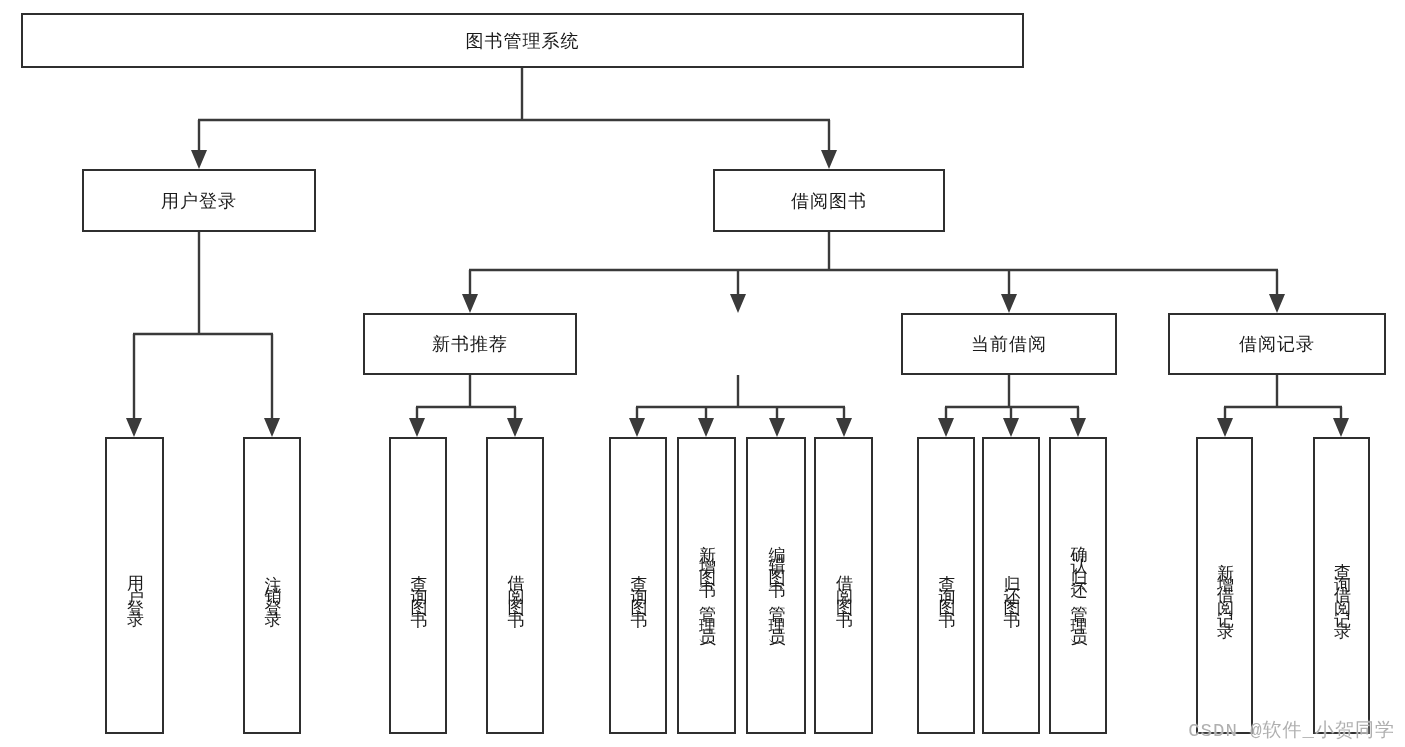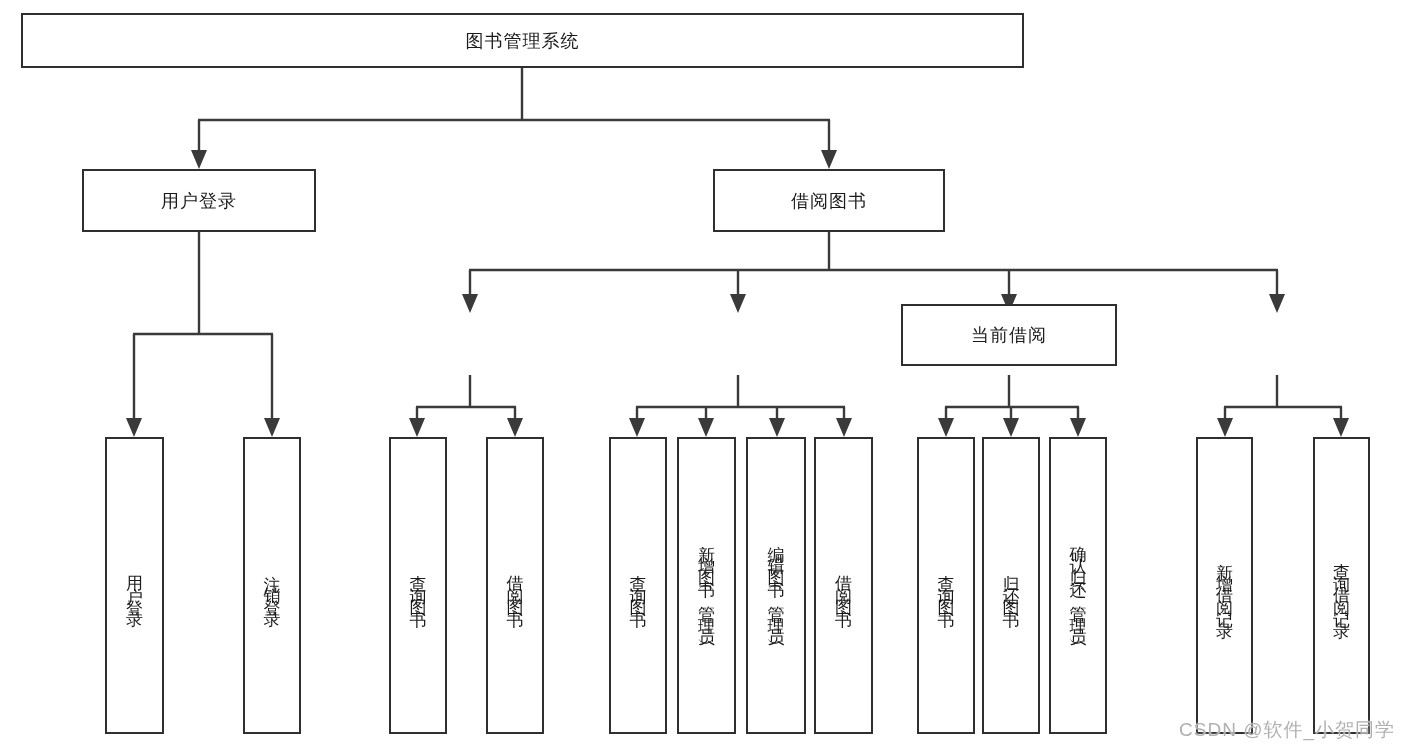--- a/index.html
+++ b/index.html
@@ -1,18 +1,18 @@
 <!DOCTYPE html>
 <html><head>
 <meta charset="utf-8">
 <style>
   html,body { margin:0; padding:0; background:#ffffff; }
   #canvas {
     position:relative; width:1405px; height:747px; background:#ffffff;
-    font-family:Liberation Sans, sans-serif; color:#1a1a1a;
+    font-family:Liberation Mono, monospace; color:#1a1a1a;
     overflow:hidden;
   }
   #connectors { position:absolute; left:0; top:0; z-index:1; }
   .node {
     position:absolute; box-sizing:border-box; background:#ffffff;
     border:2px solid #2f2f2f; display:flex; align-items:center; justify-content:center;
     z-index:2;
   }
   .node.h span { font-size:18px; letter-spacing:1px; white-space:nowrap; }
   .node.v span {
@@ -65,22 +65,28 @@
     <span>图书管理系统</span>
   </div>
 
   <div class="node h" style="left:82px;top:169px;width:234px;height:63px">
     <span>用户登录</span>
   </div>
   <div class="node h" style="left:713px;top:169px;width:232px;height:63px">
     <span>借阅图书</span>
   </div>
 
-  <div class="node h" style="left:901px;top:304px;width:216px;height:62px">
+  <div class="node h" style="left:363px;top:313px;width:214px;height:62px">
+    <span>新书推荐</span>
+  </div>
+  <div class="node h" style="left:901px;top:313px;width:216px;height:62px">
     <span>当前借阅</span>
+  </div>
+  <div class="node h" style="left:1168px;top:313px;width:218px;height:62px">
+    <span>借阅记录</span>
   </div>
 
   <div class="node v" style="left:105px;top:437px;width:59px;height:297px">
     <span>用户登录</span>
   </div>
   <div class="node v" style="left:243px;top:437px;width:58px;height:297px">
     <span>注销登录</span>
   </div>
 
   <div class="node v" style="left:389px;top:437px;width:58px;height:297px">

